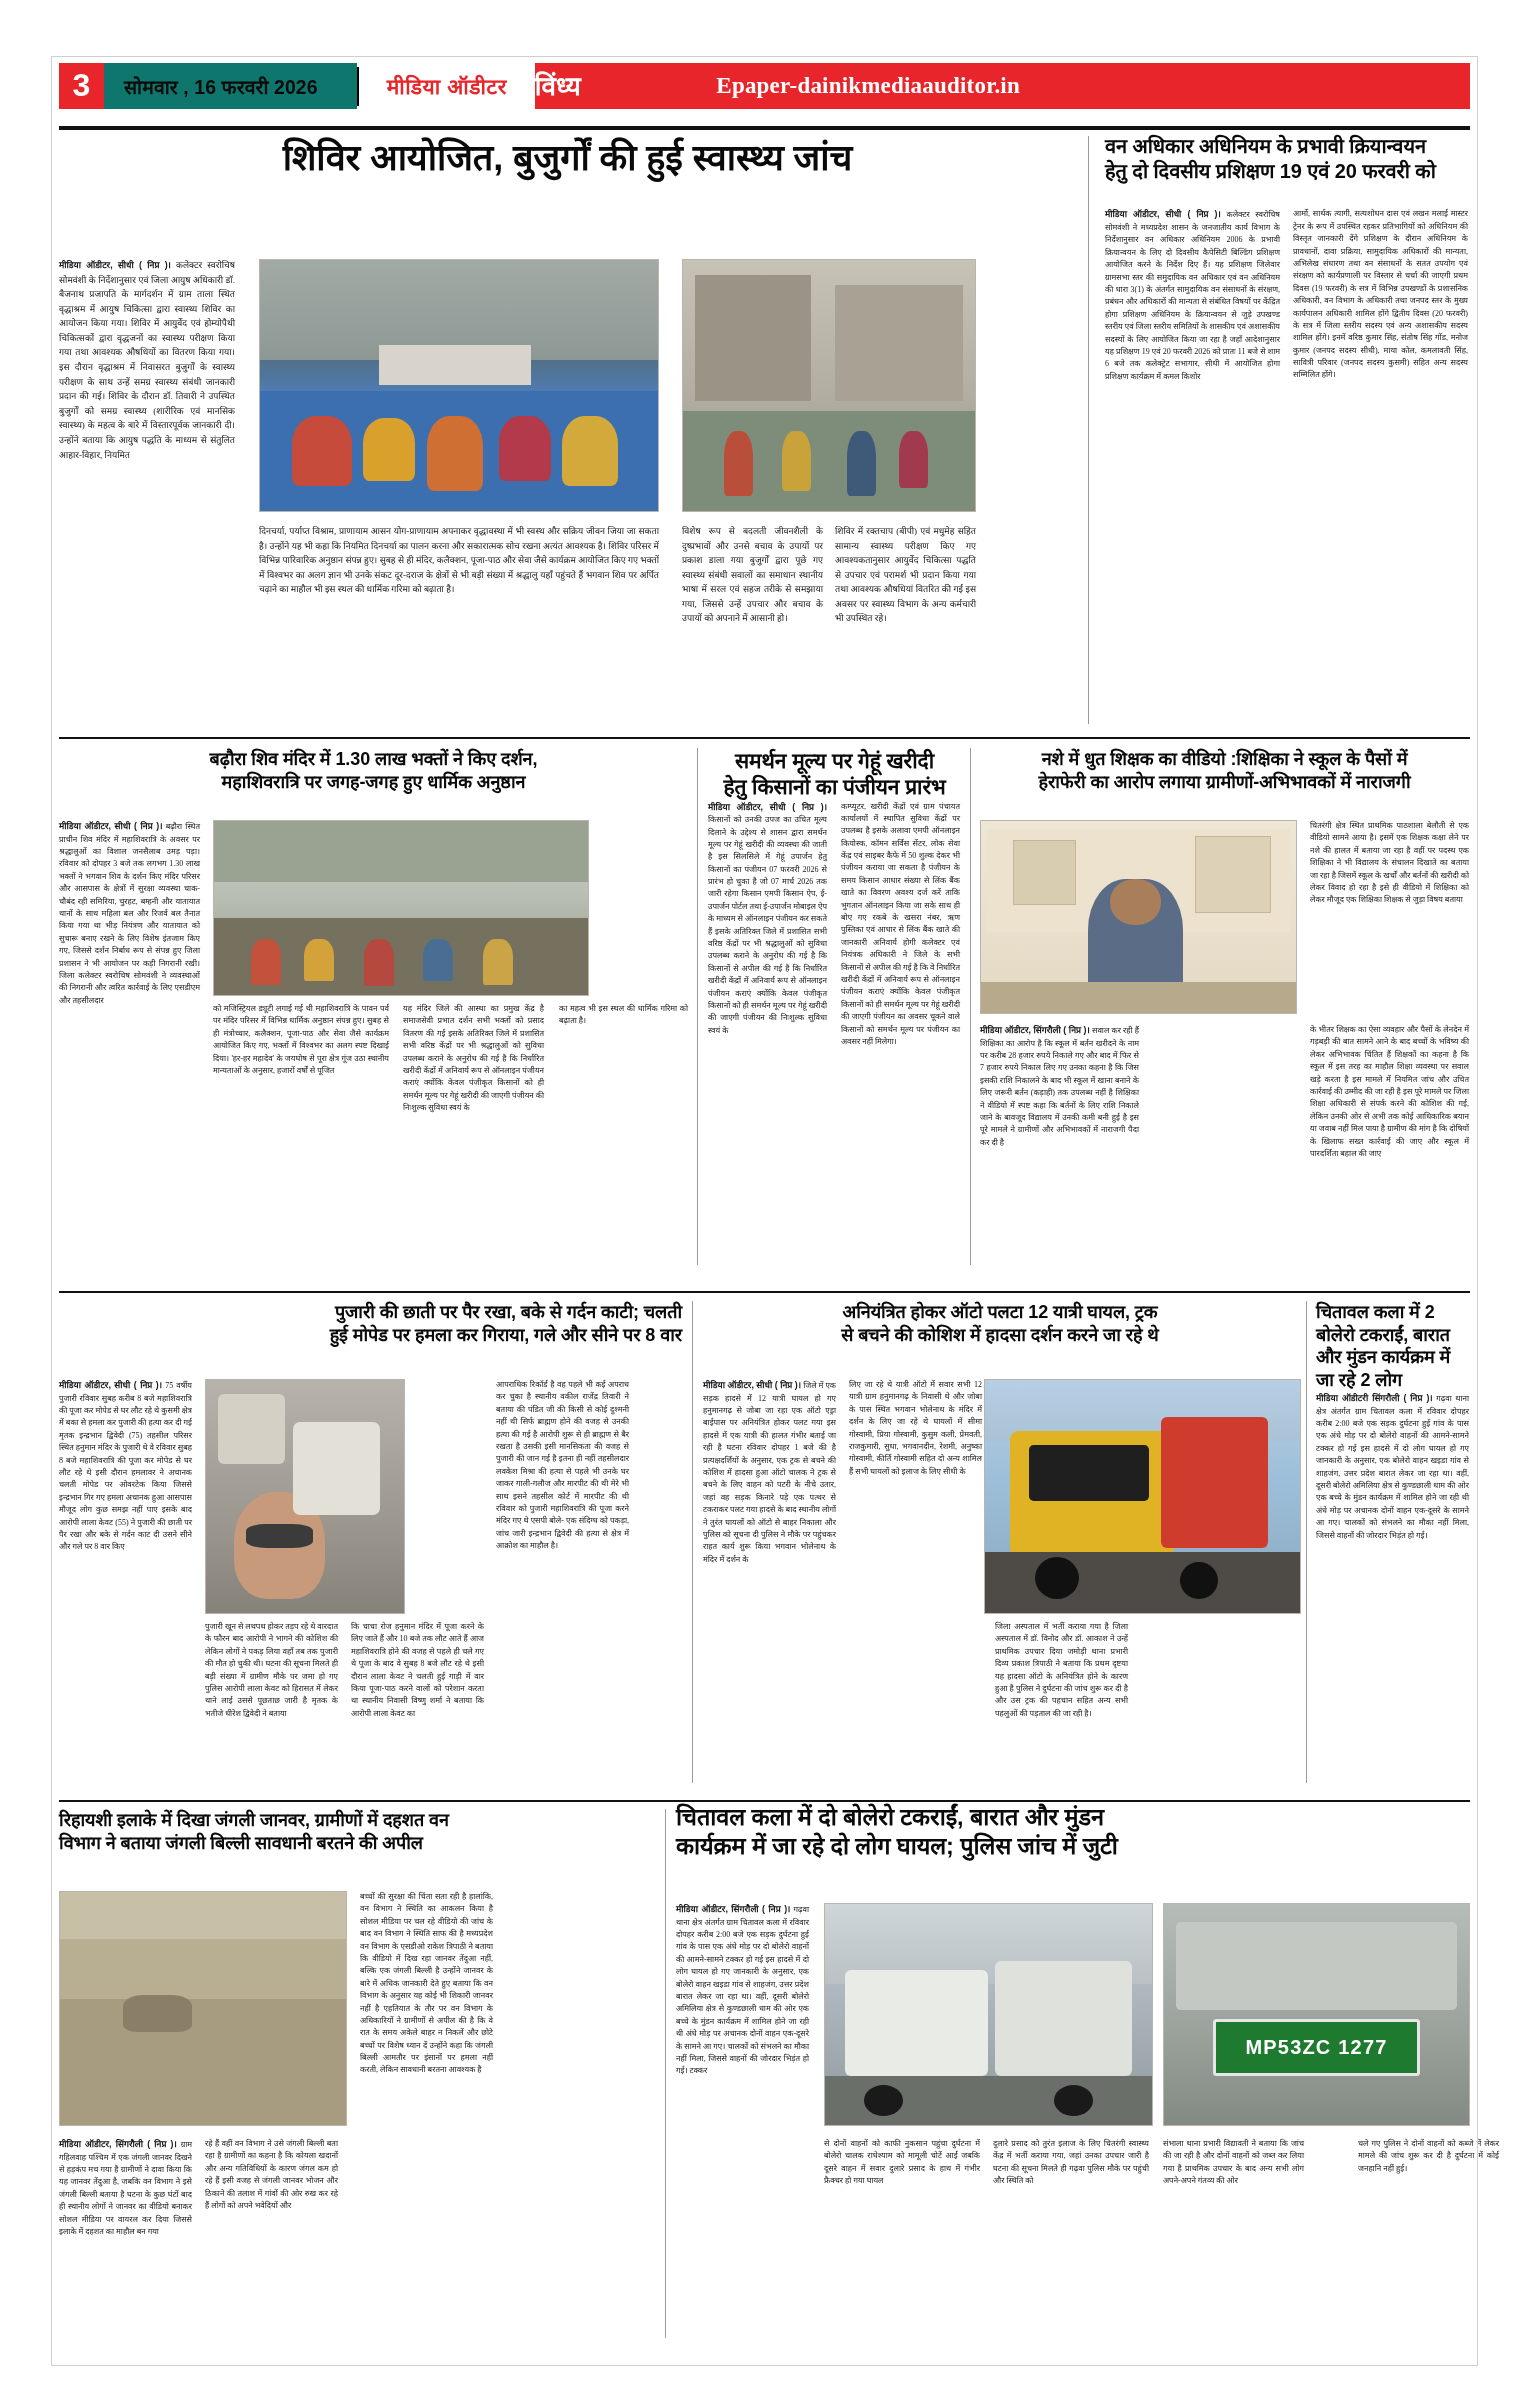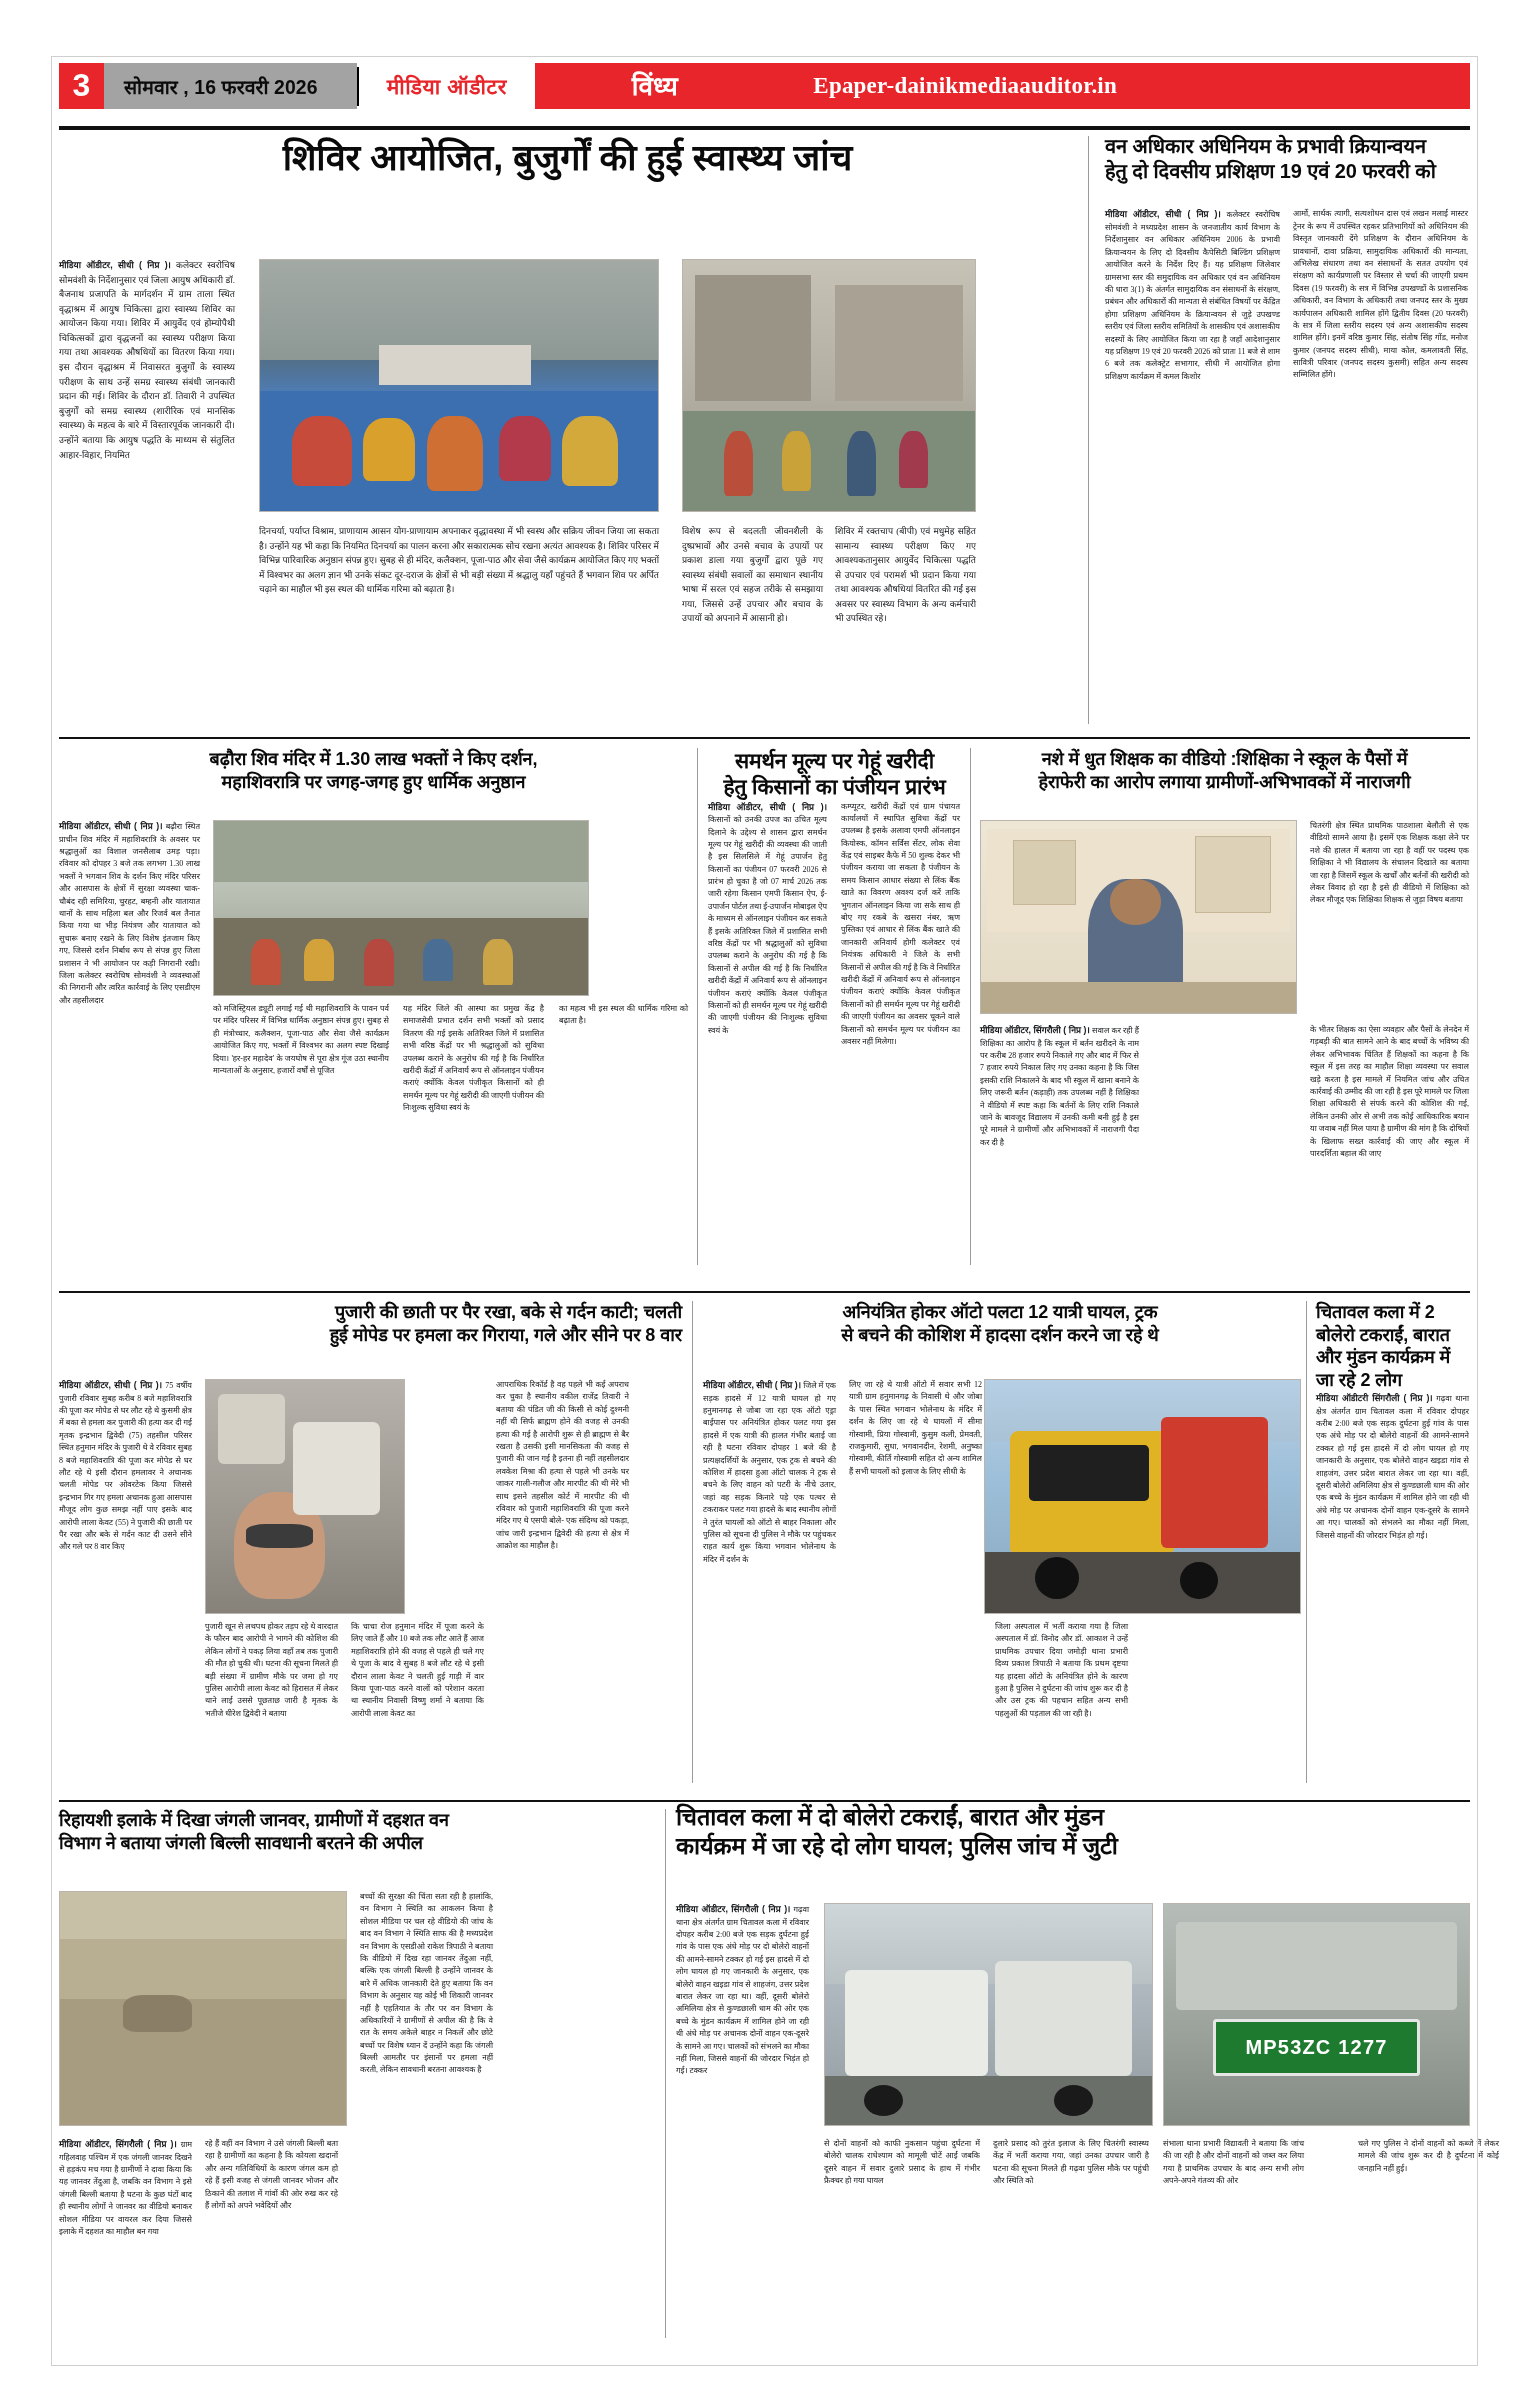--- a/index.html
+++ b/index.html
@@ -36,21 +36,21 @@
     color: #fff;
     display: flex; align-items: center; justify-content: center;
     font-family: "Liberation Sans", sans-serif;
     font-weight: bold;
     font-size: 32px;
     line-height: 1;
     padding-bottom: 2.4px;
   }
   .dateline-box {
     flex: 0 0 253px;
-    background: #a3a3a3;
+    background: #0f766e;
     display: flex; align-items: center;
     padding-left: 20px;
     font-family: "Liberation Sans", sans-serif;
     font-weight: bold;
     font-size: 19.4px;
     letter-spacing: 0.1px;
     color: #0b0b0b;
   }
   .vdiv {
     width: 1.8px;
@@ -71,24 +71,22 @@
   .edition-box {
     flex: 1 1 auto;
     background: #e8252a;
     display: flex; align-items: center;
     color: #fff;
   }
   .edition-name {
     font-family: "Liberation Sans", sans-serif;
     font-weight: bold;
     font-size: 26px;
-    padding-left: 65px;
     padding-right: 23.5px;
     line-height: 1;
-    margin-left: 32px;
   }
   .edition-url {
     font-family: "Liberation Serif", serif;
     font-weight: bold;
     font-size: 23px;
     padding-left: 112px;
     letter-spacing: 0.2px;
   }
 
   .rule-thick {

